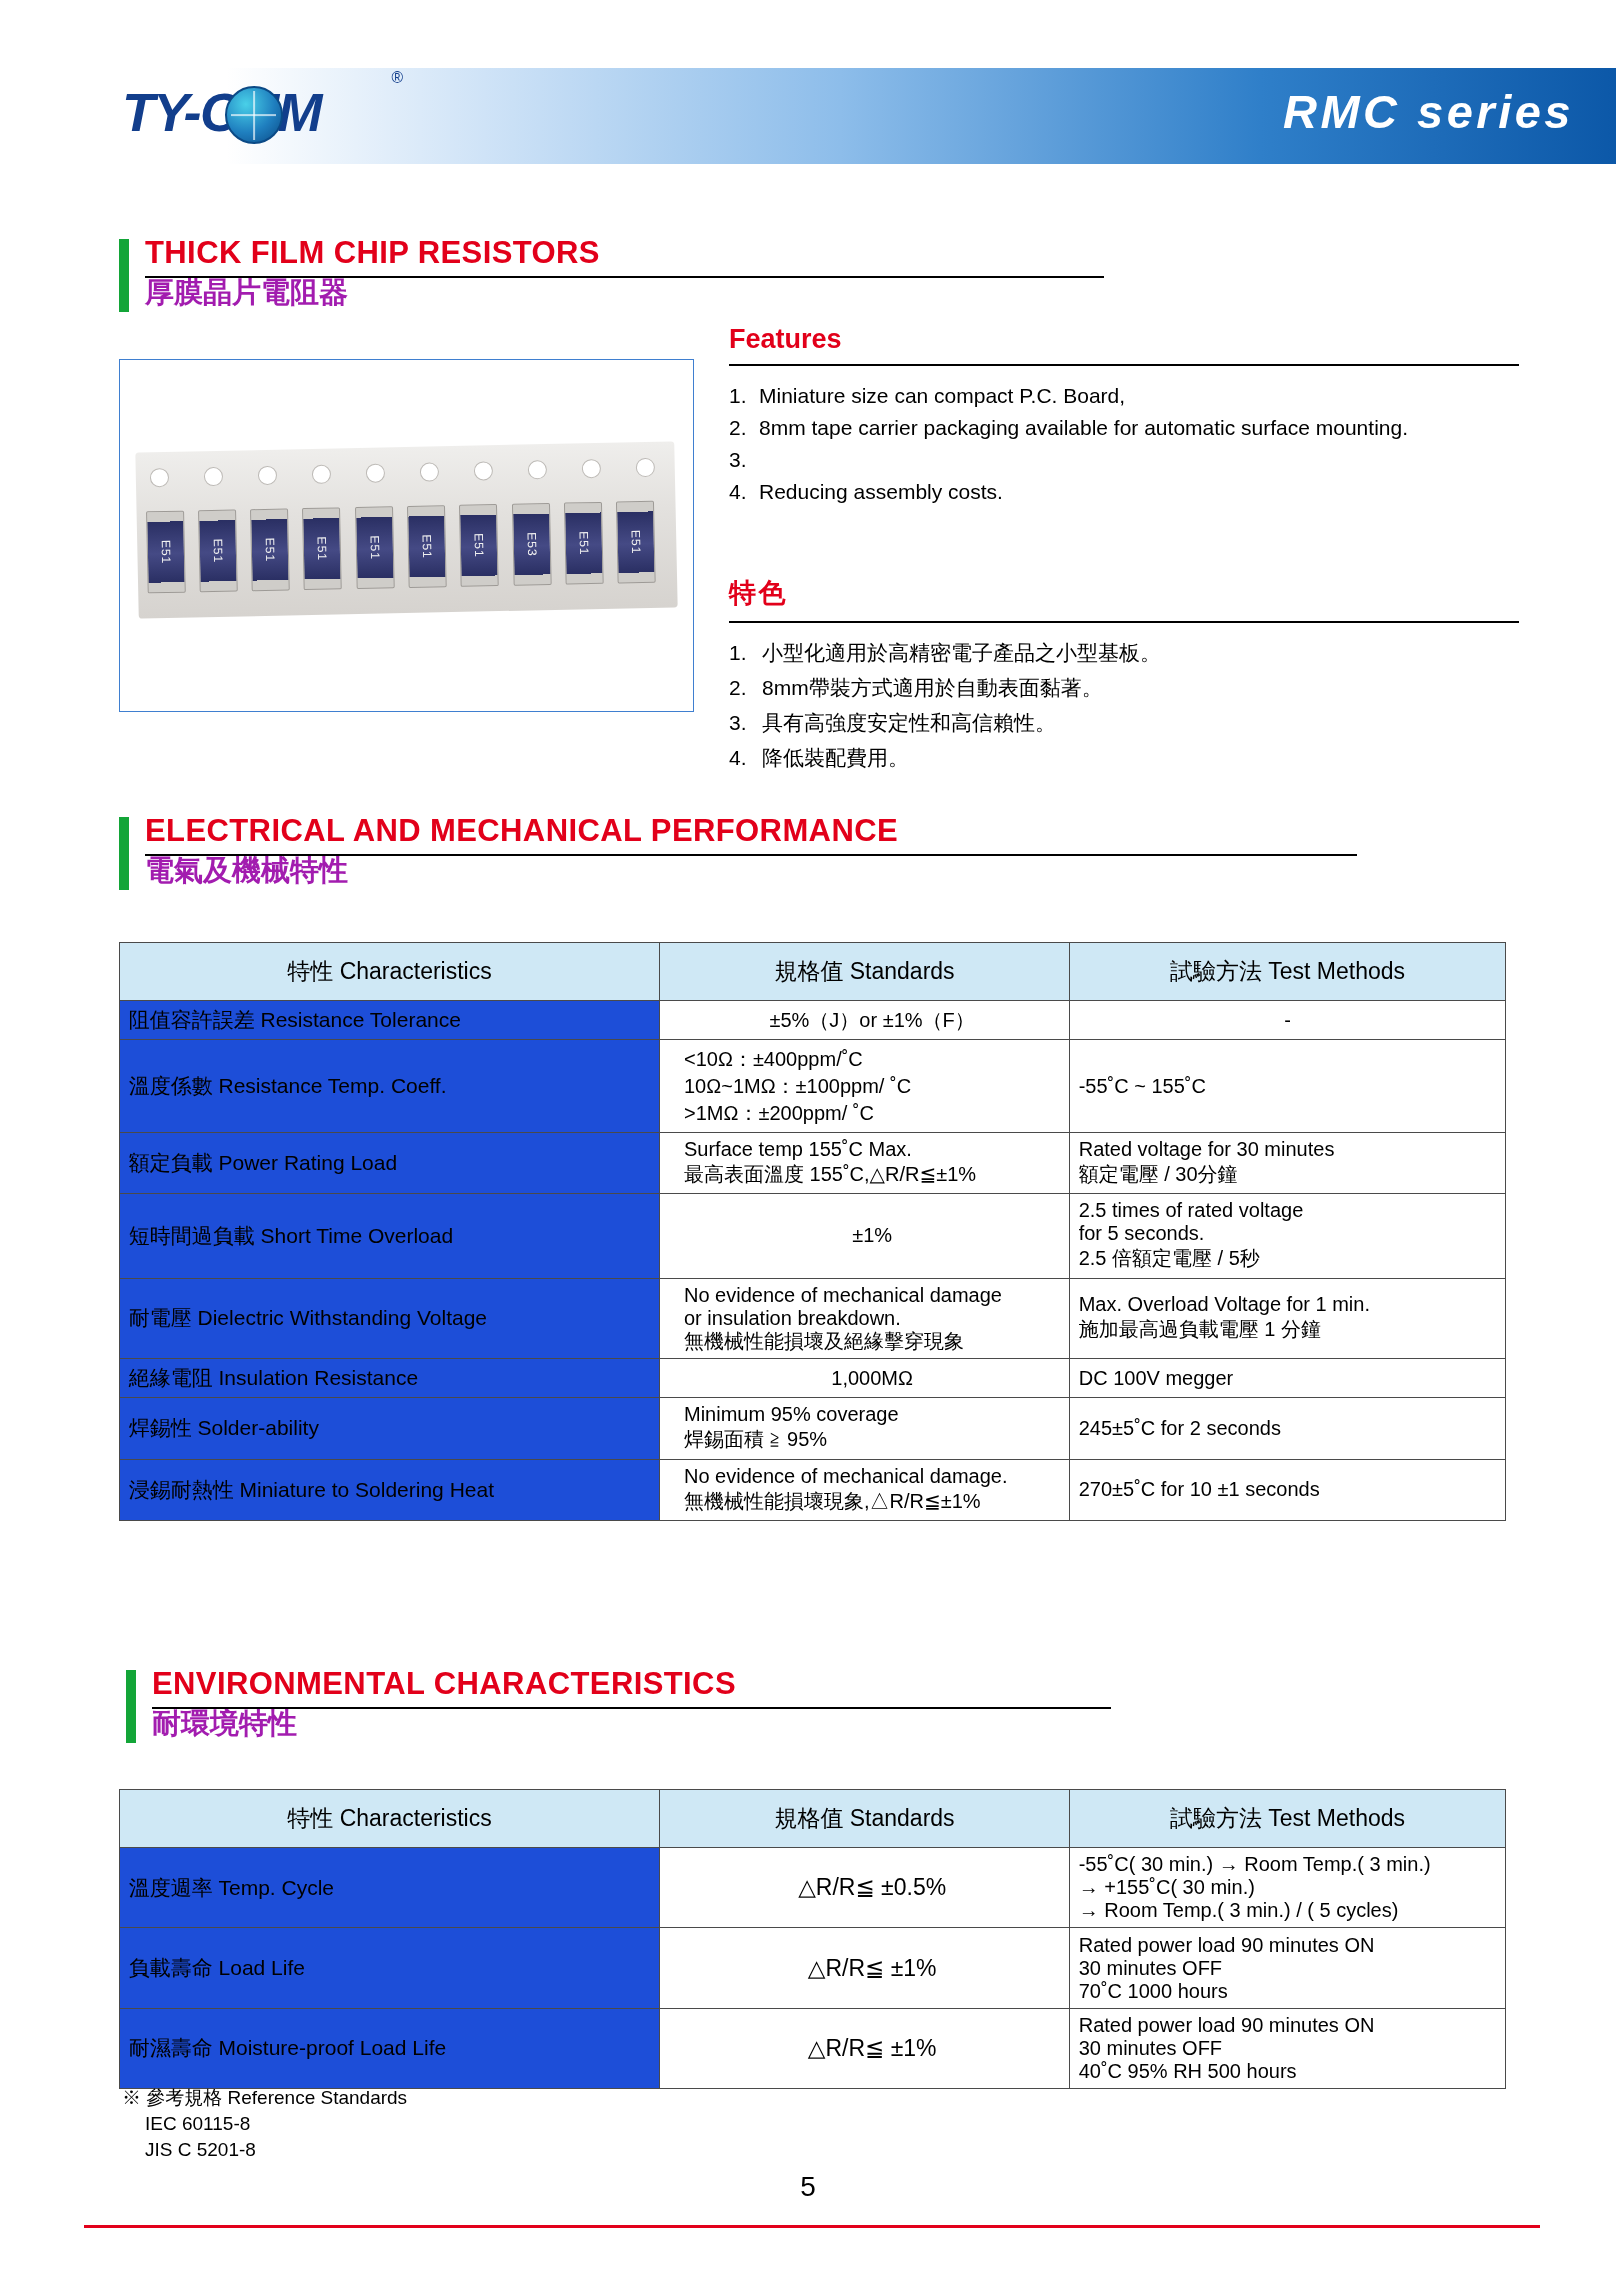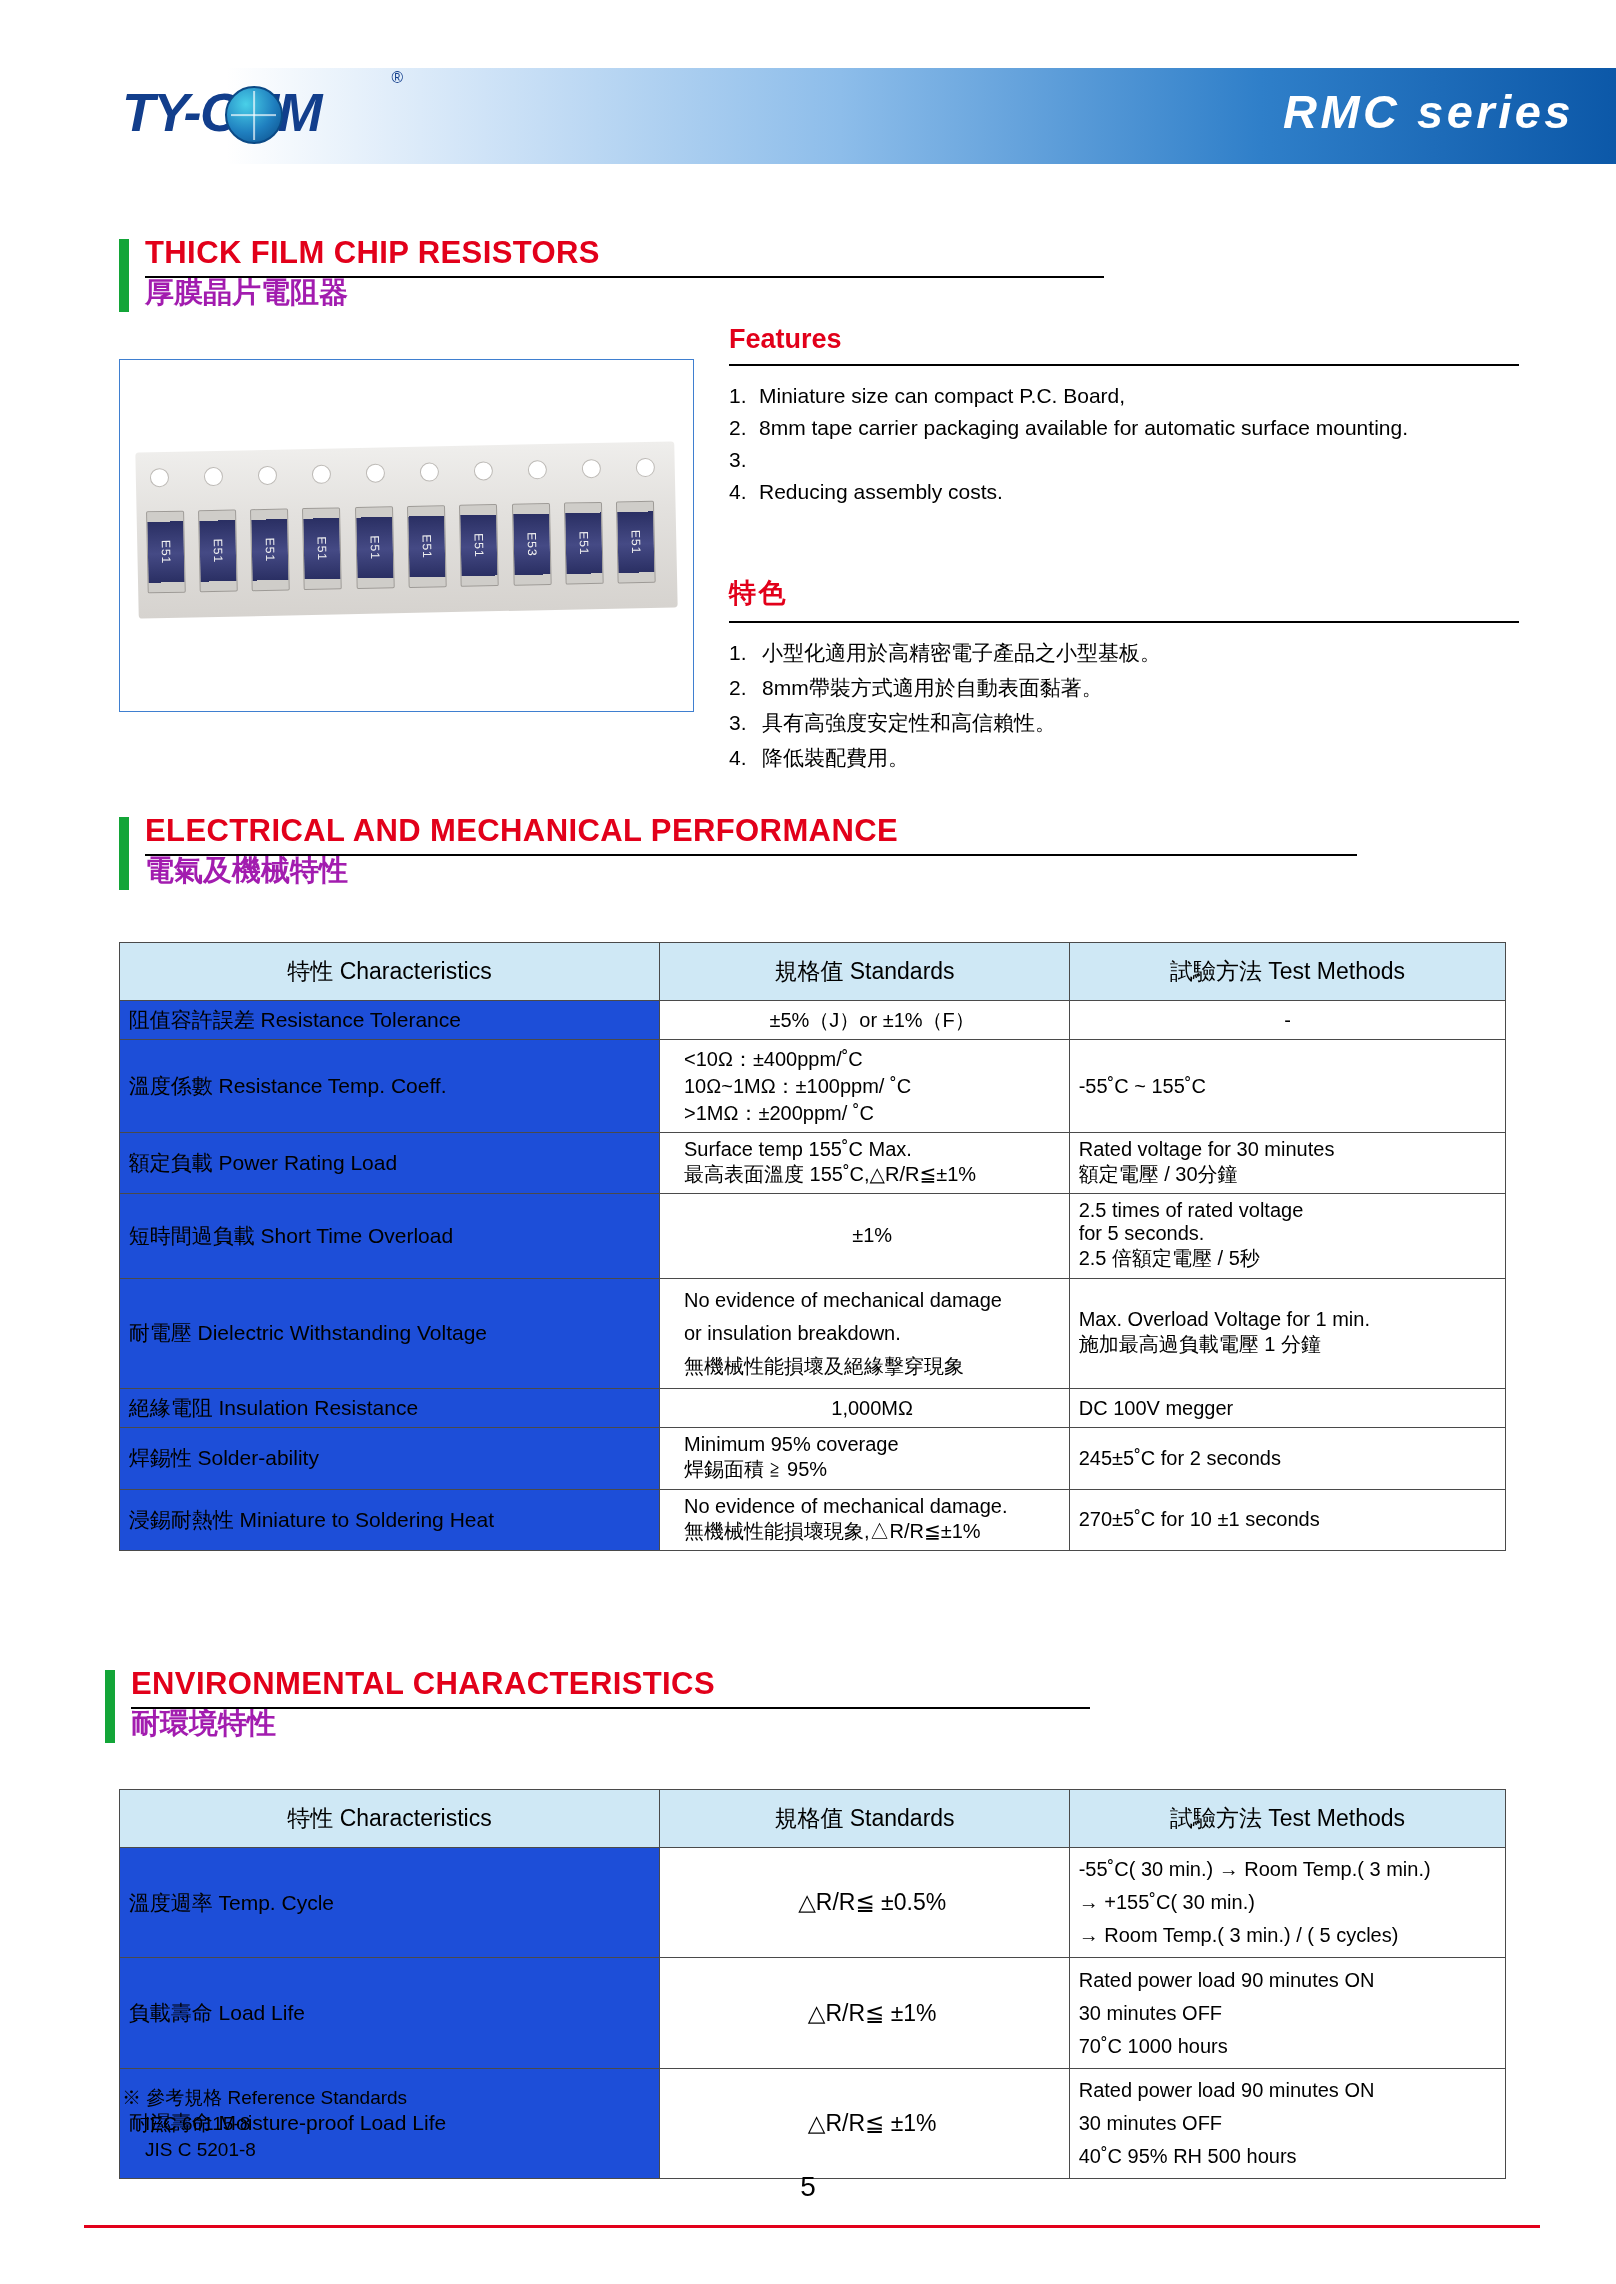--- a/index.html
+++ b/index.html
@@ -171,21 +171,21 @@
   }
   td.charac {
     background: #1d4ed8;
     font-size: 21px;
     white-space: nowrap;
   }
   td.std { font-size: 20px; text-align: left; padding-left: 24px; }
   td.std.ctr { text-align: center; }
   td.meth { font-size: 20px; text-align: left; }
   td.meth.ctr { text-align: center; }
-  .small { font-size: 17.4px; line-height: 33px; }
+  .small { font-size: 17.4px; line-height: 23px; }
 
   
   .footnote {
     position: absolute;
     left: 122px; top: 2085px;
     font-size: 19px; line-height: 26px;
   }
   .footnote .ind { margin-left: 23px; }
   .page-no {
     position: absolute;
@@ -376,21 +376,21 @@
     </tr>
     <tr>
       <td class="charac">浸錫耐熱性 Miniature to Soldering Heat</td>
       <td class="std" style="white-space:pre-line">No evidence of mechanical damage.
 無機械性能損壞現象,△R/R≦±1%</td>
       <td class="meth">270±5˚C for 10 ±1 seconds</td>
     </tr>
   </tbody>
 </table>
 
-<div class="sec" style="left:105px; top:1665px; width:959px;">
+<div class="sec" style="left:126px; top:1665px; width:959px;">
   <div class="sec-bar"></div>
   <div class="sec-en">ENVIRONMENTAL CHARACTERISTICS</div>
   <div class="sec-zh">耐環境特性</div>
   <div class="sec-rule" style="width:959px;"></div>
 </div>
 
 <table style="left:119px; top:1789px; width:1386px;">
   <colgroup>
     <col style="width:540px">
     <col style="width:410px">

